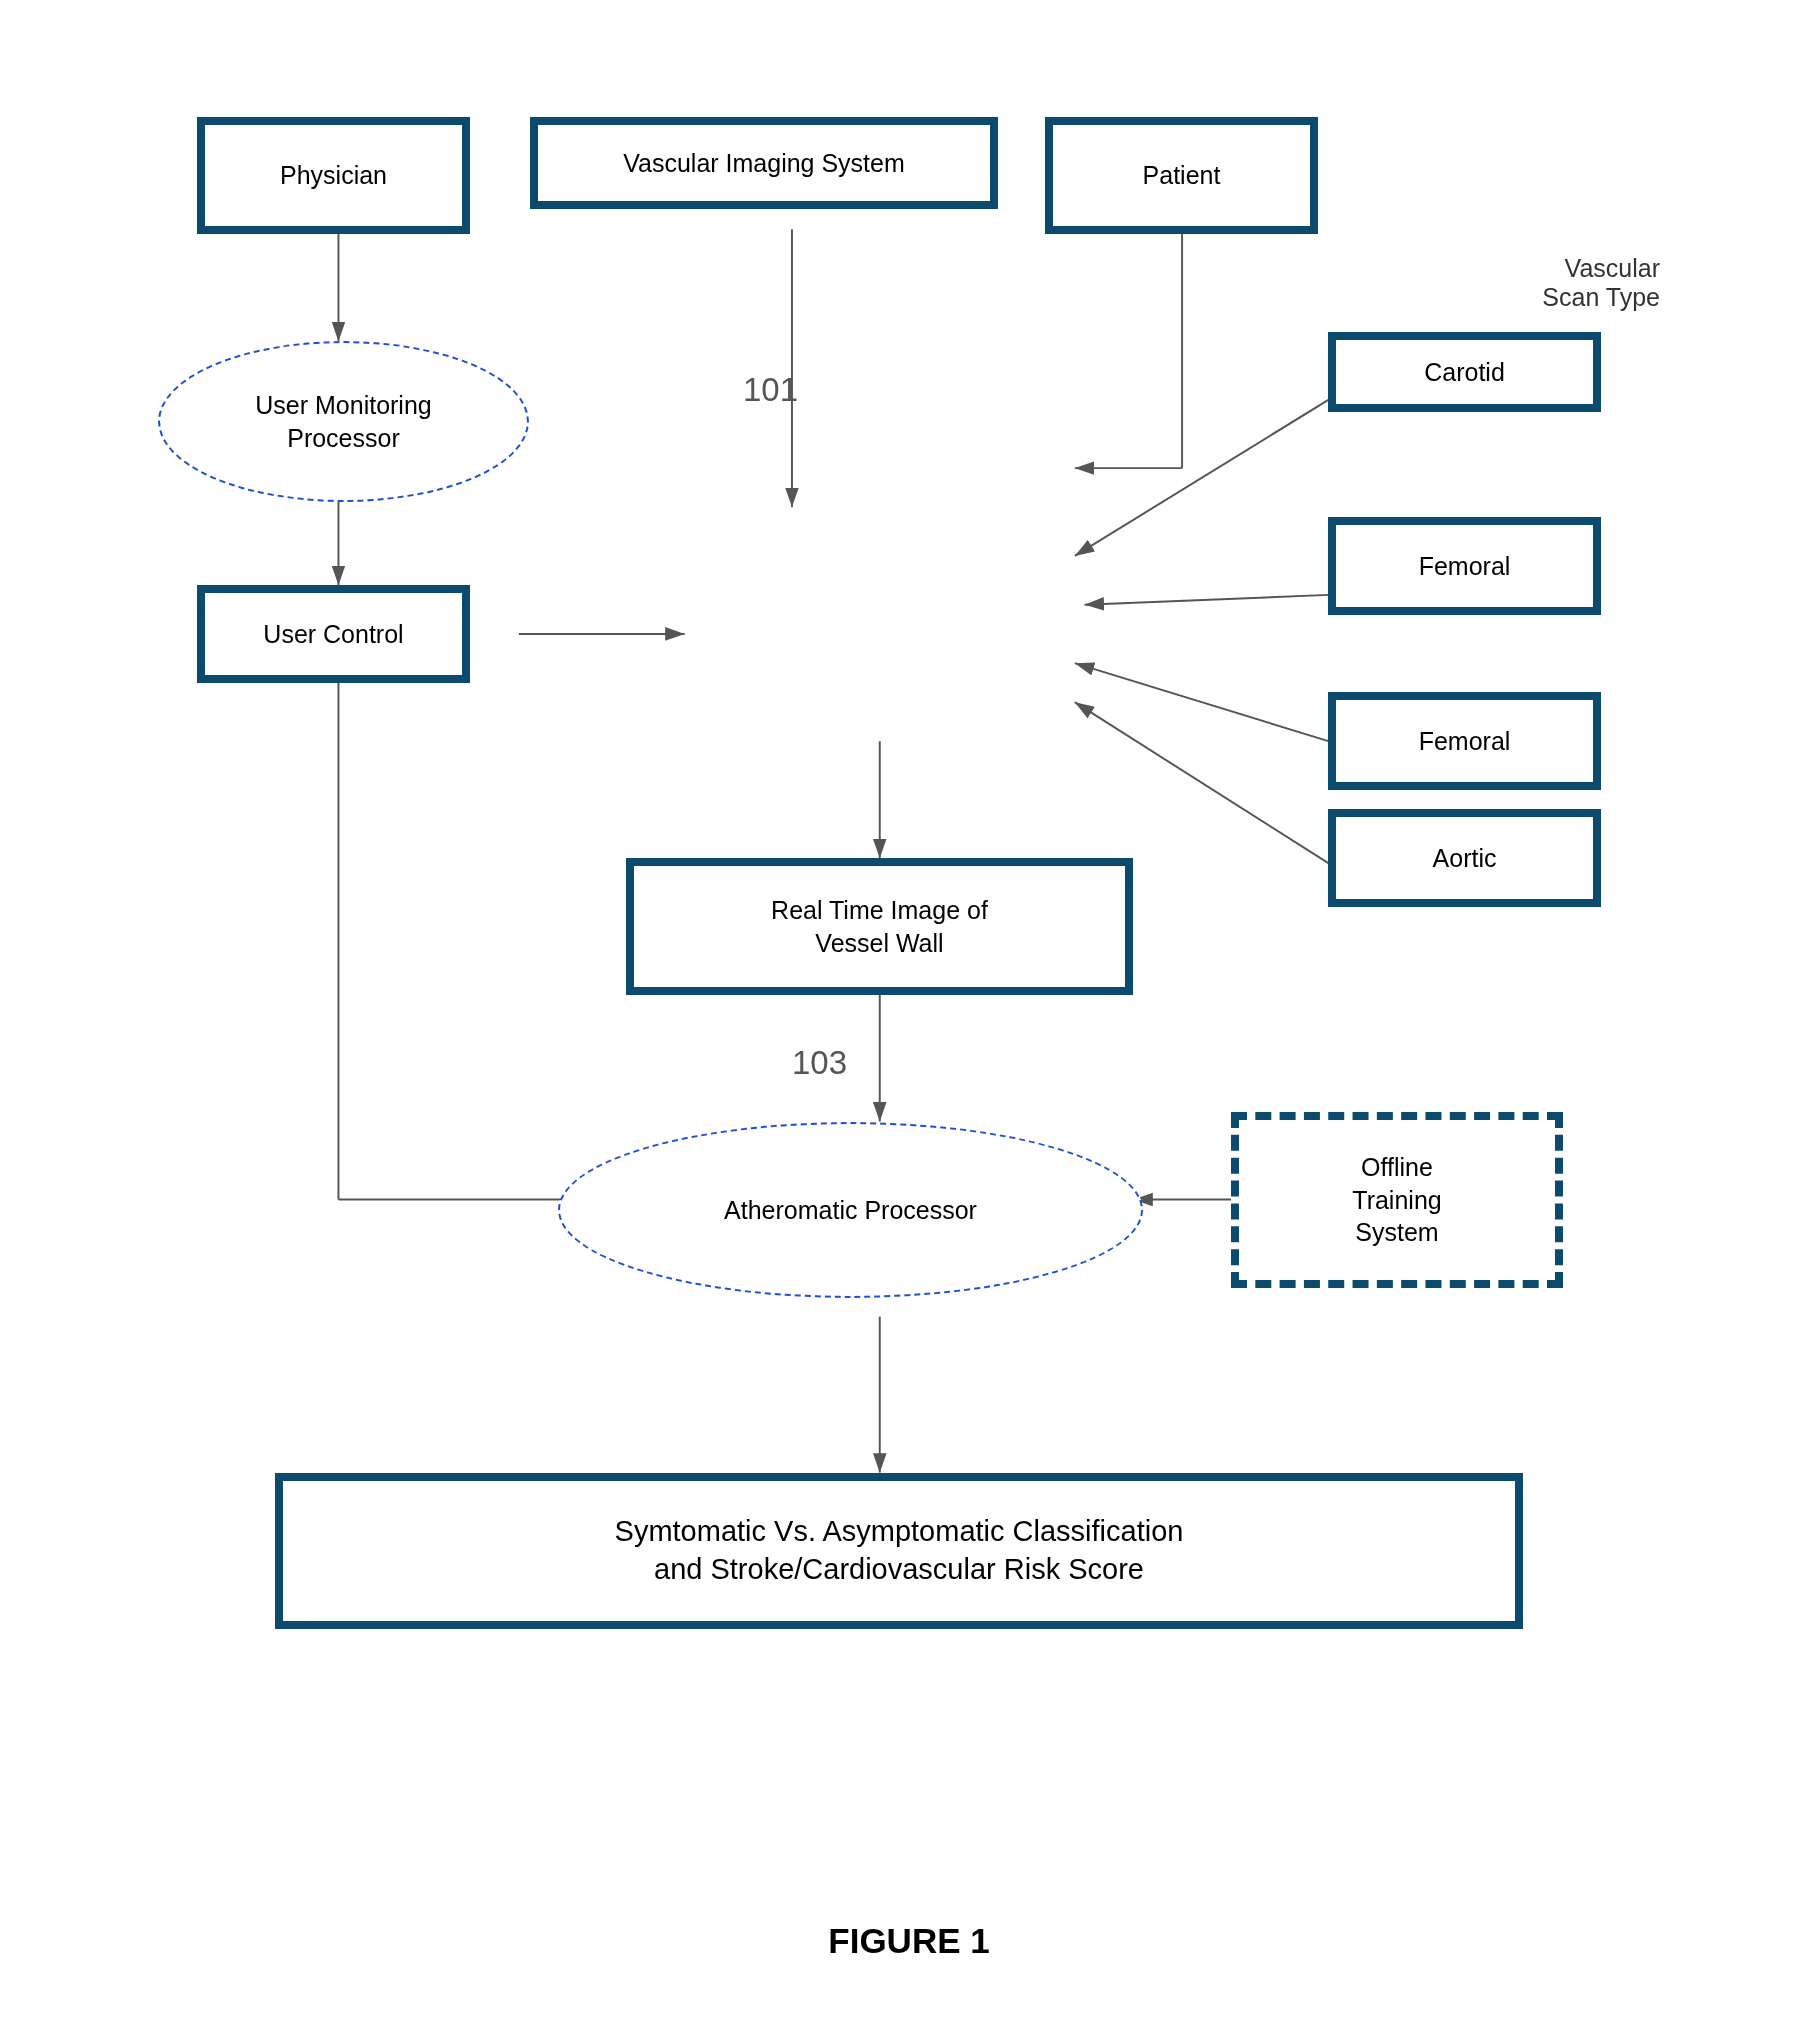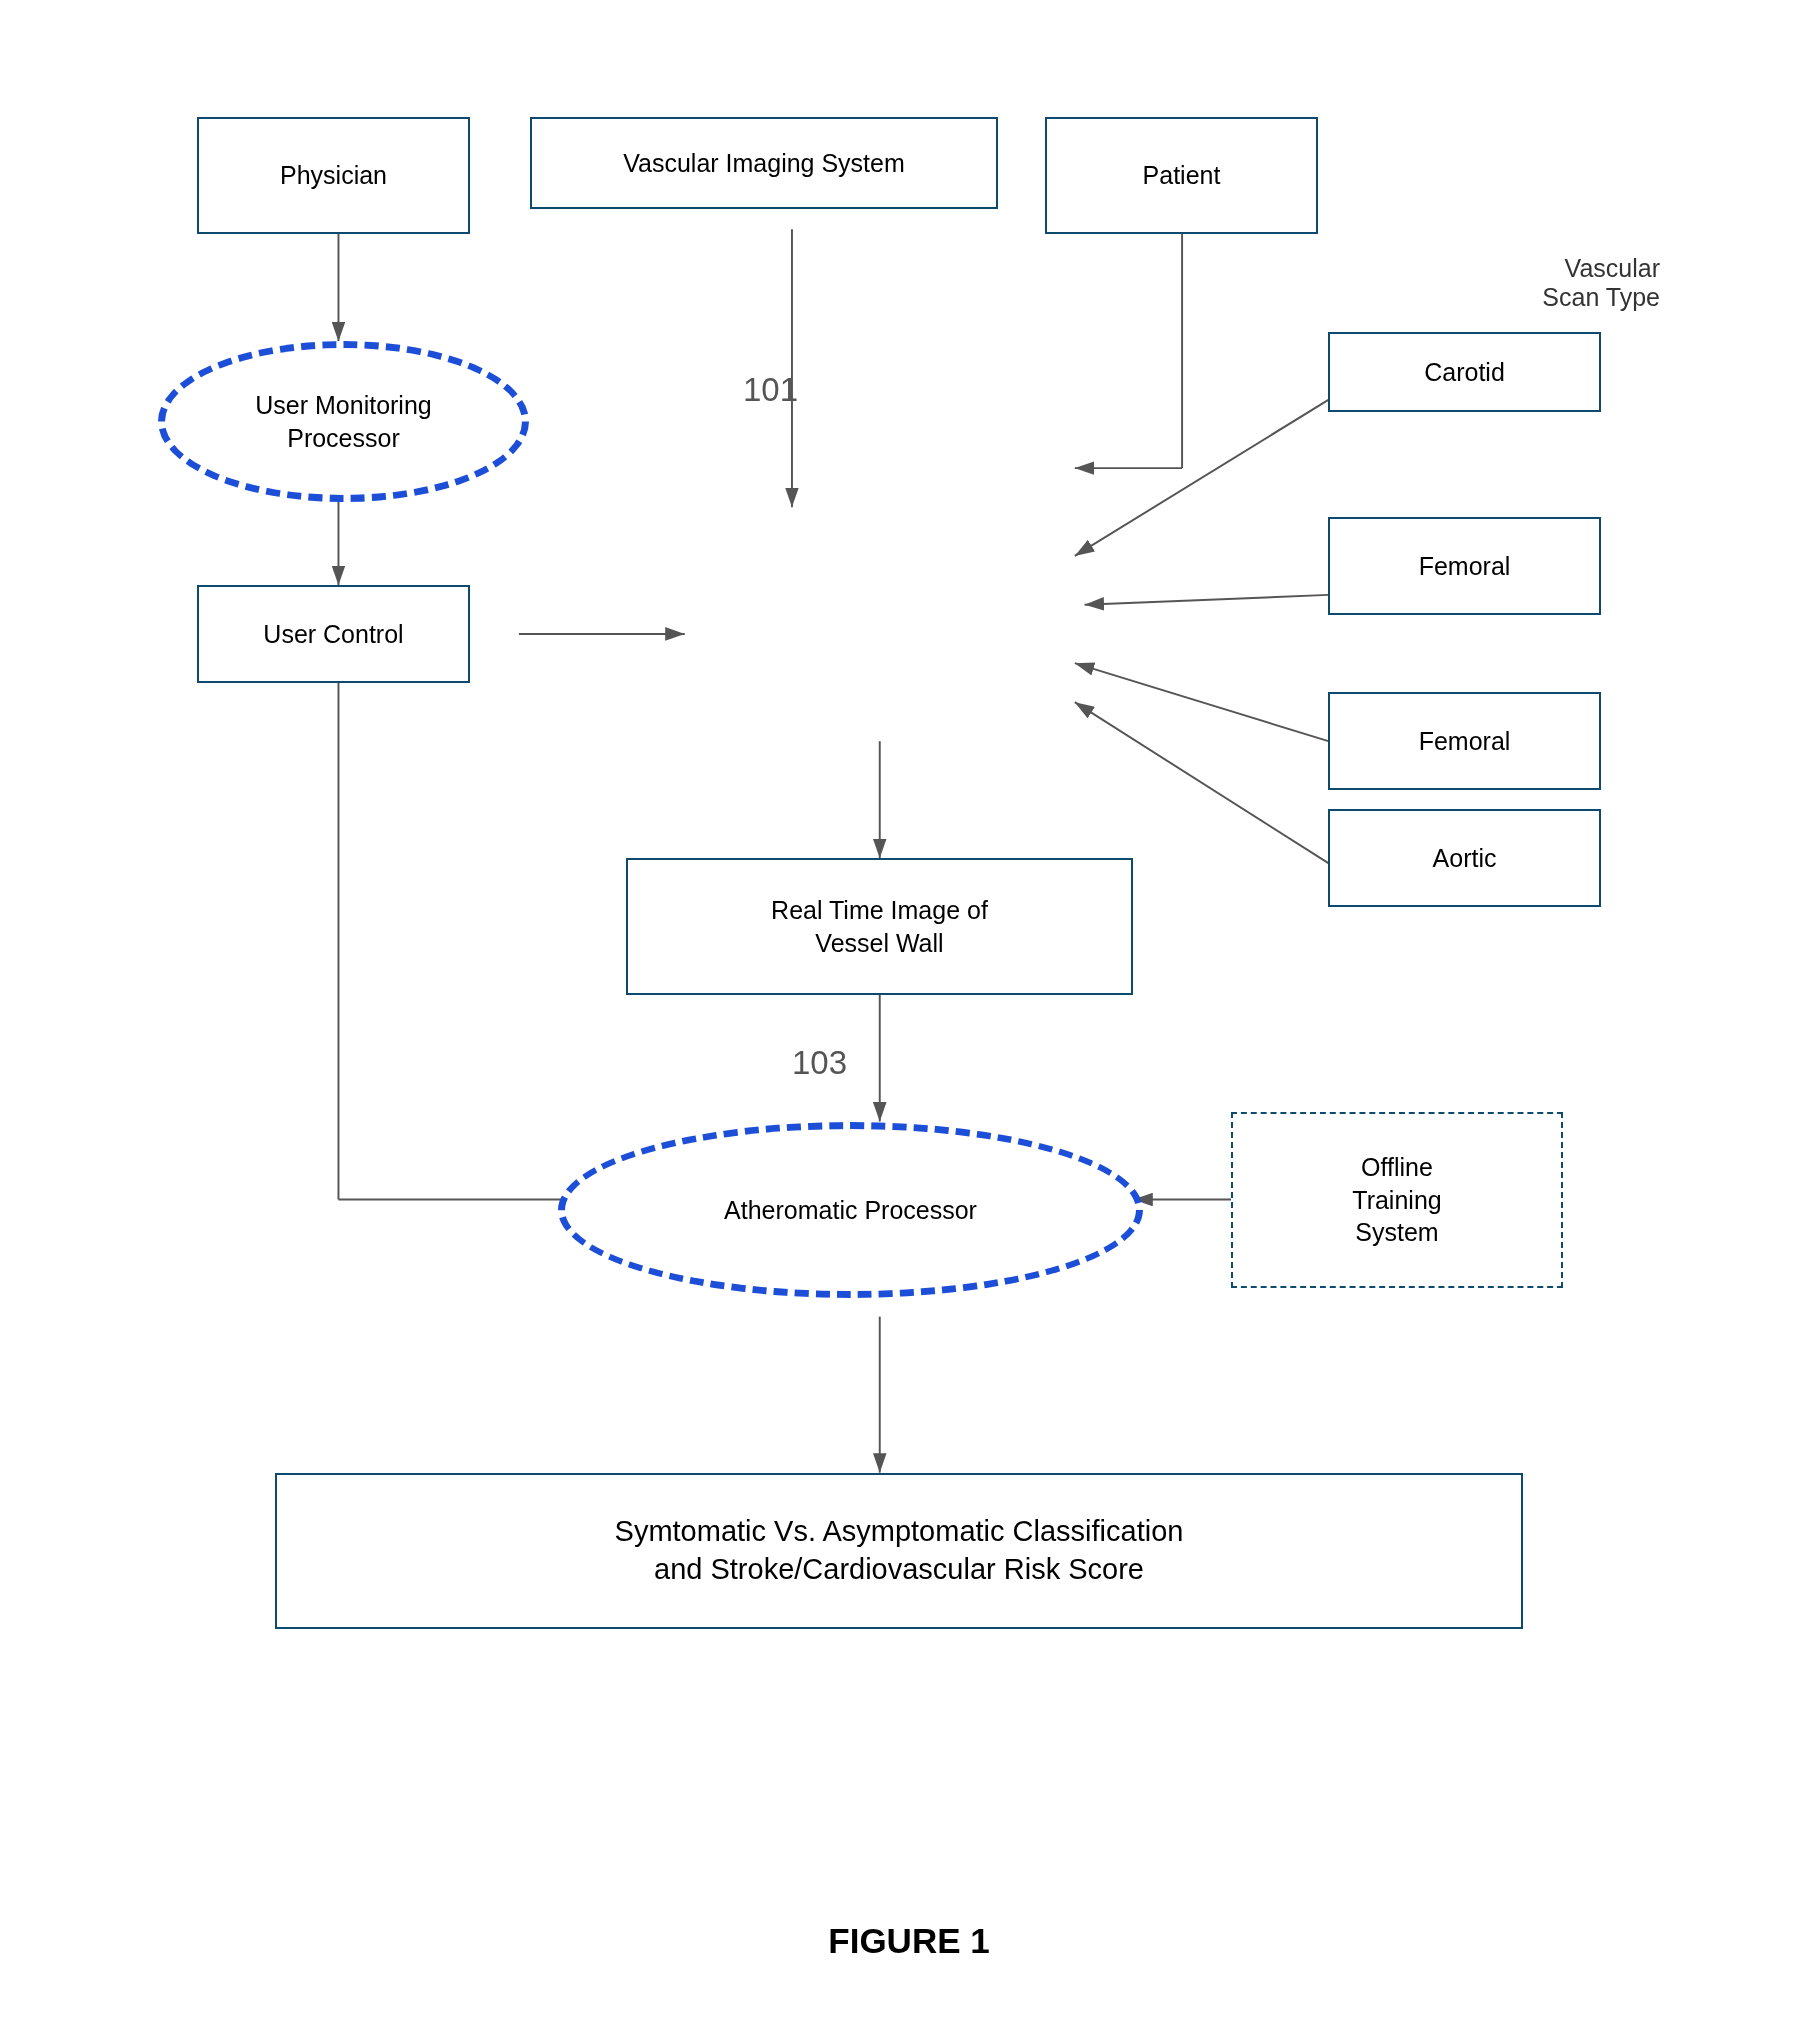--- a/index.html
+++ b/index.html
@@ -16,38 +16,38 @@
 
     .diagram-container {
       position: relative;
       width: 1658px;
       height: 1853px;
     }
 
     
     .box {
       position: absolute;
-      border: 2px solid #0c4a6e;
+      border: 8px solid #0c4a6e;
       background: #fff;
       display: flex;
       align-items: center;
       justify-content: center;
       text-align: center;
       font-size: 25px;
       line-height: 1.3;
       padding: 9.8px;
     }
 
     .box-dashed {
       border-style: dashed;
     }
 
     .ellipse {
       position: absolute;
-      border: 7px solid #1d4ed8;
+      border: 2px solid #1d4ed8;
       background: #fff;
       border-radius: 50%;
       display: flex;
       align-items: center;
       justify-content: center;
       text-align: center;
       font-size: 25px;
       line-height: 1.3;
       padding: 9.8px;
     }

